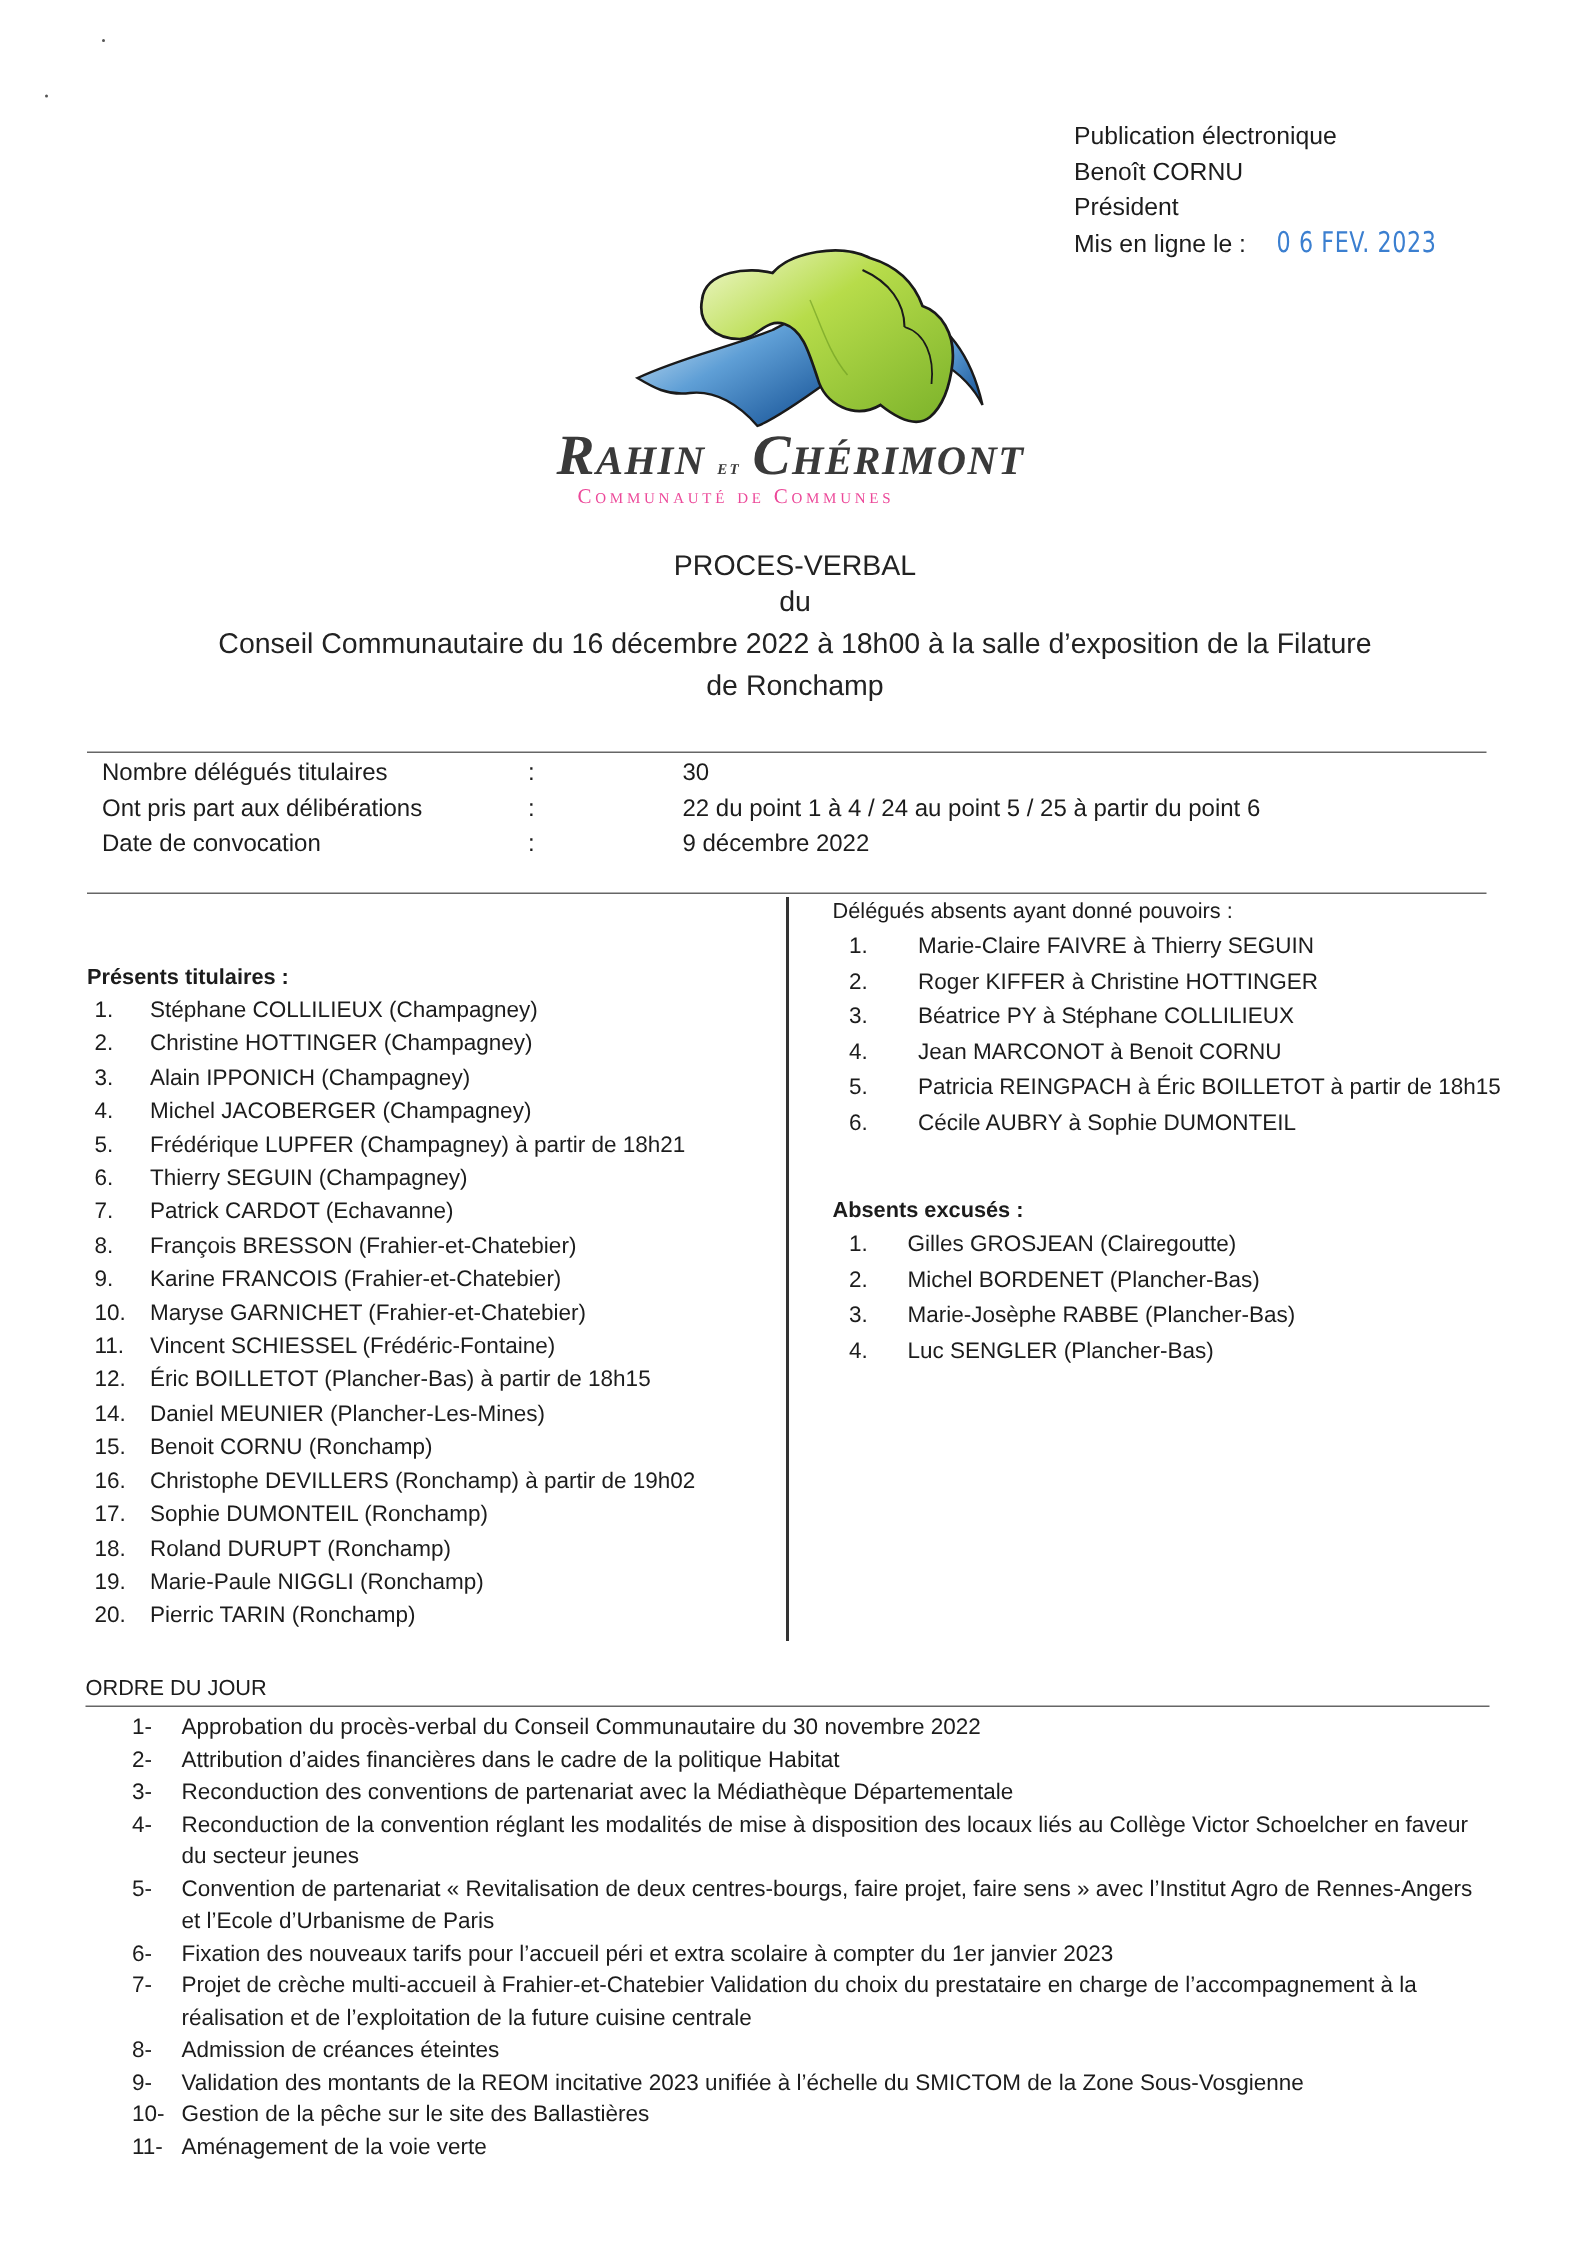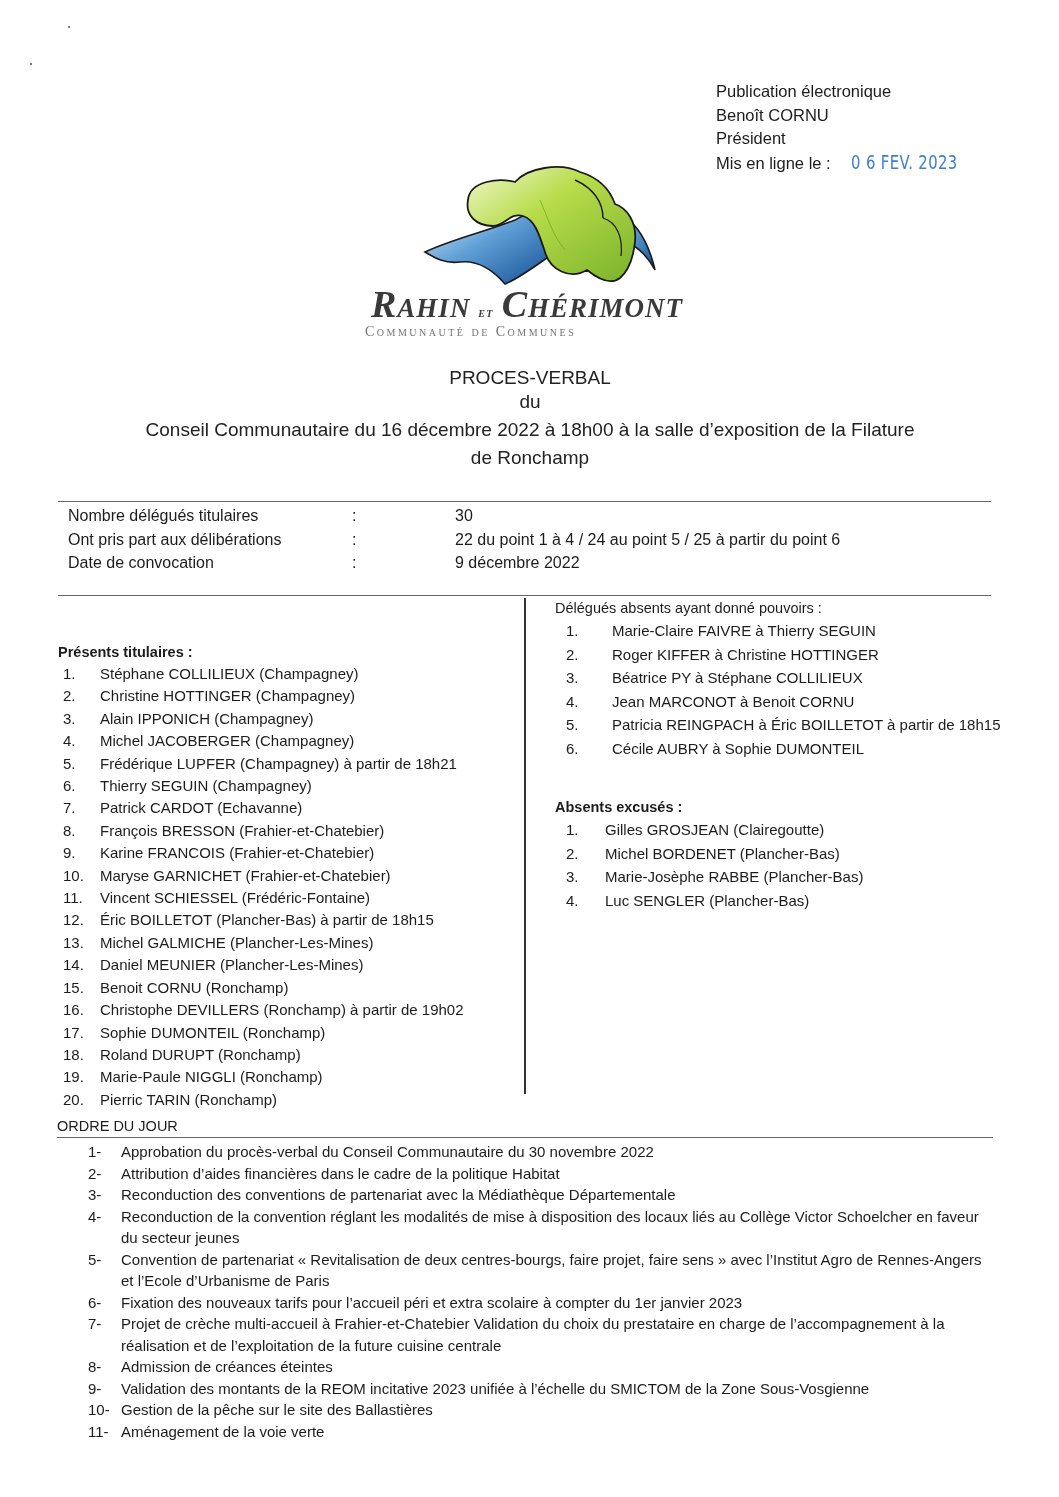--- a/index.html
+++ b/index.html
@@ -22,22 +22,22 @@
   
   .logo { left: 365px; top: 160px; width: 330px; height: 185px; }
   .logo-title {
     position: absolute; left: 6px; top: 122px; width: 320px;
     font-family: "Liberation Serif", serif; font-style: italic; font-weight: bold;
     color: #3a3a3a; font-size: 27px; letter-spacing: 1px; white-space: nowrap;
   }
   .logo-title .big { font-size: 38px; }
   .logo-title .small { font-size: 10px; letter-spacing: 1.5px; }
   .logo-sub {
-    position: absolute; left: 0; top: 164px; width: 320px;
-    font-family: "Liberation Serif", serif; color: #737373; font-size: 14px;
+    position: absolute; left: 20px; top: 164px; width: 320px;
+    font-family: "Liberation Serif", serif; color: #ec4899; font-size: 14px;
     letter-spacing: 2.5px; white-space: nowrap; font-variant: small-caps;
   }
 
   
   .title { left: 60px; top: 366px; width: 940px; text-align: center; font-size: 19px; line-height: 24px; color: #222; }
   .title .main { line-height: 32px; }
 
   
   .info { left: 58px; top: 501px; width: 933px; border-top: 1.5px solid #666; border-bottom: 1.5px solid #666; padding: 2px 0 20px 0; }
   .info-row { display: flex; font-size: 16px; line-height: 23.5px; }
@@ -184,24 +184,20 @@
       </li>
       <li>
         <span class="num">11.</span>
         <span>Vincent SCHIESSEL (Frédéric-Fontaine)</span>
       </li>
       <li>
         <span class="num">12.</span>
         <span>Éric BOILLETOT (Plancher-Bas) à partir de 18h15</span>
       </li>
       <li>
-        <span class="num">13.</span>
-        <span>Michel GALMICHE (Plancher-Les-Mines)</span>
-      </li>
-      <li>
         <span class="num">14.</span>
         <span>Daniel MEUNIER (Plancher-Les-Mines)</span>
       </li>
       <li>
         <span class="num">15.</span>
         <span>Benoit CORNU (Ronchamp)</span>
       </li>
       <li>
         <span class="num">16.</span>
         <span>Christophe DEVILLERS (Ronchamp) à partir de 19h02</span>

